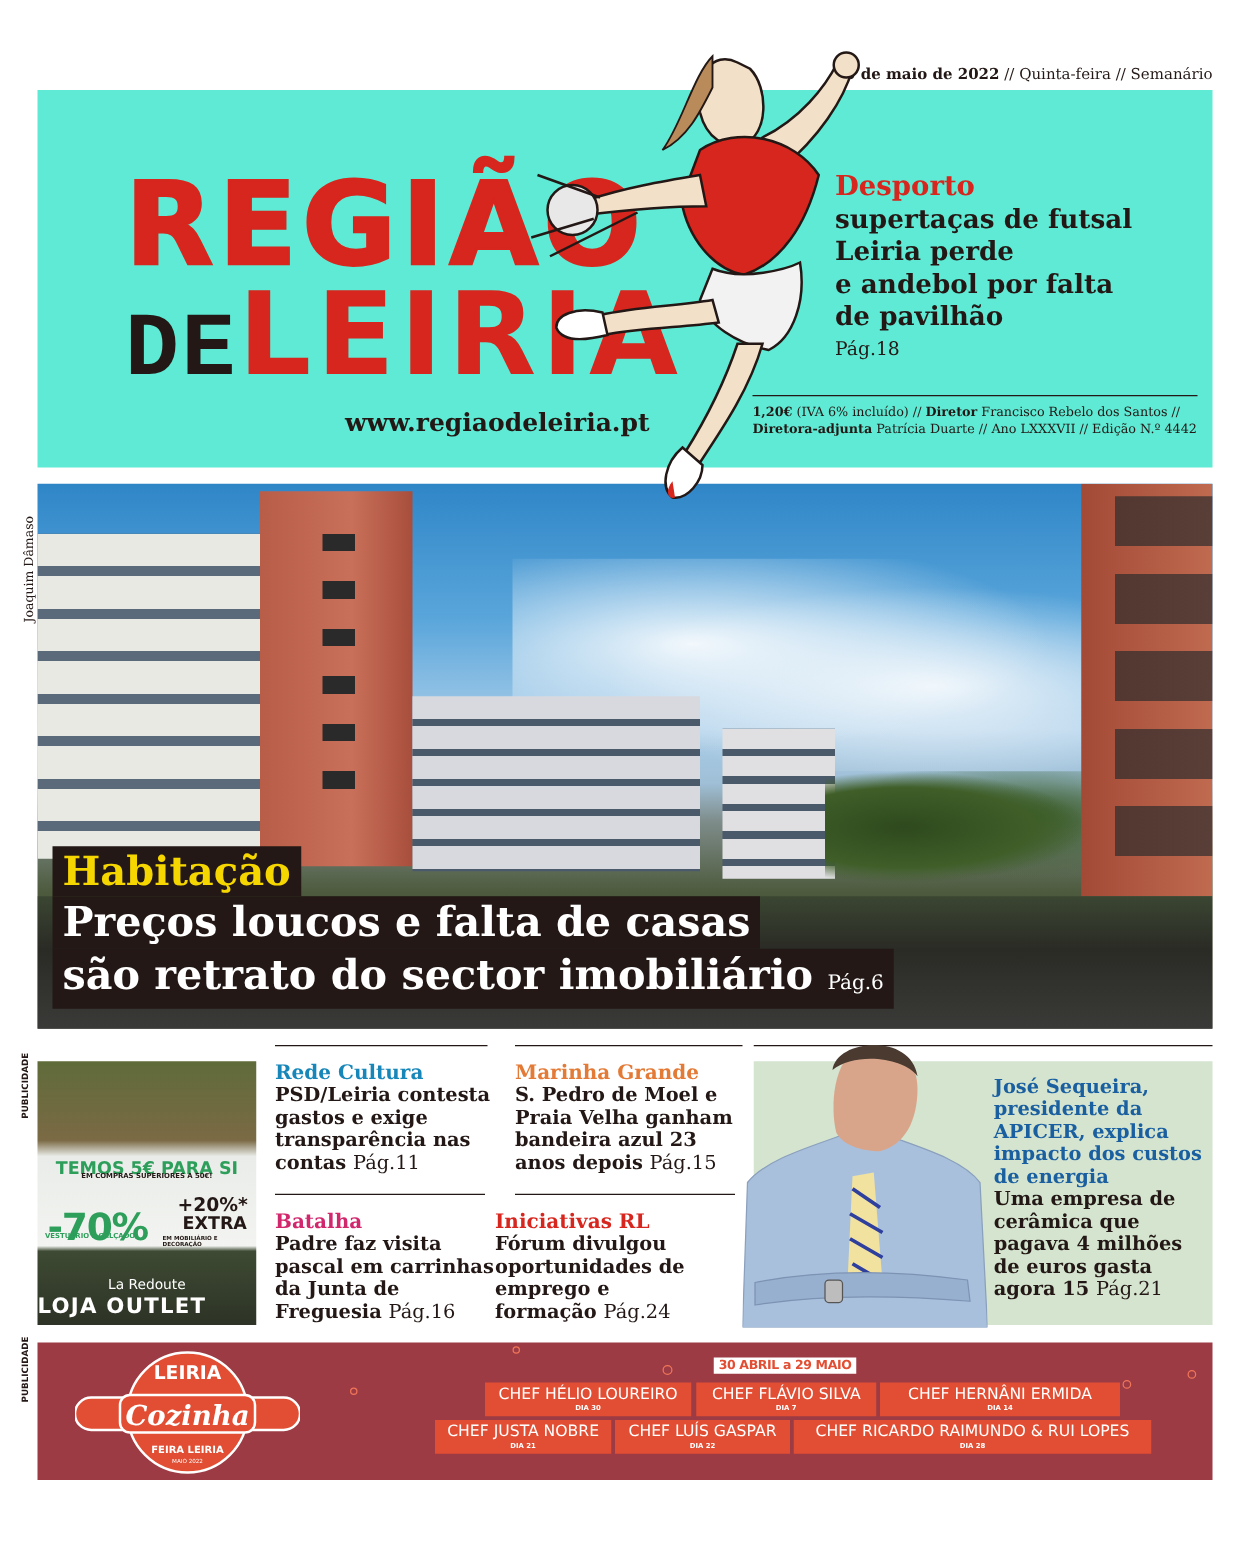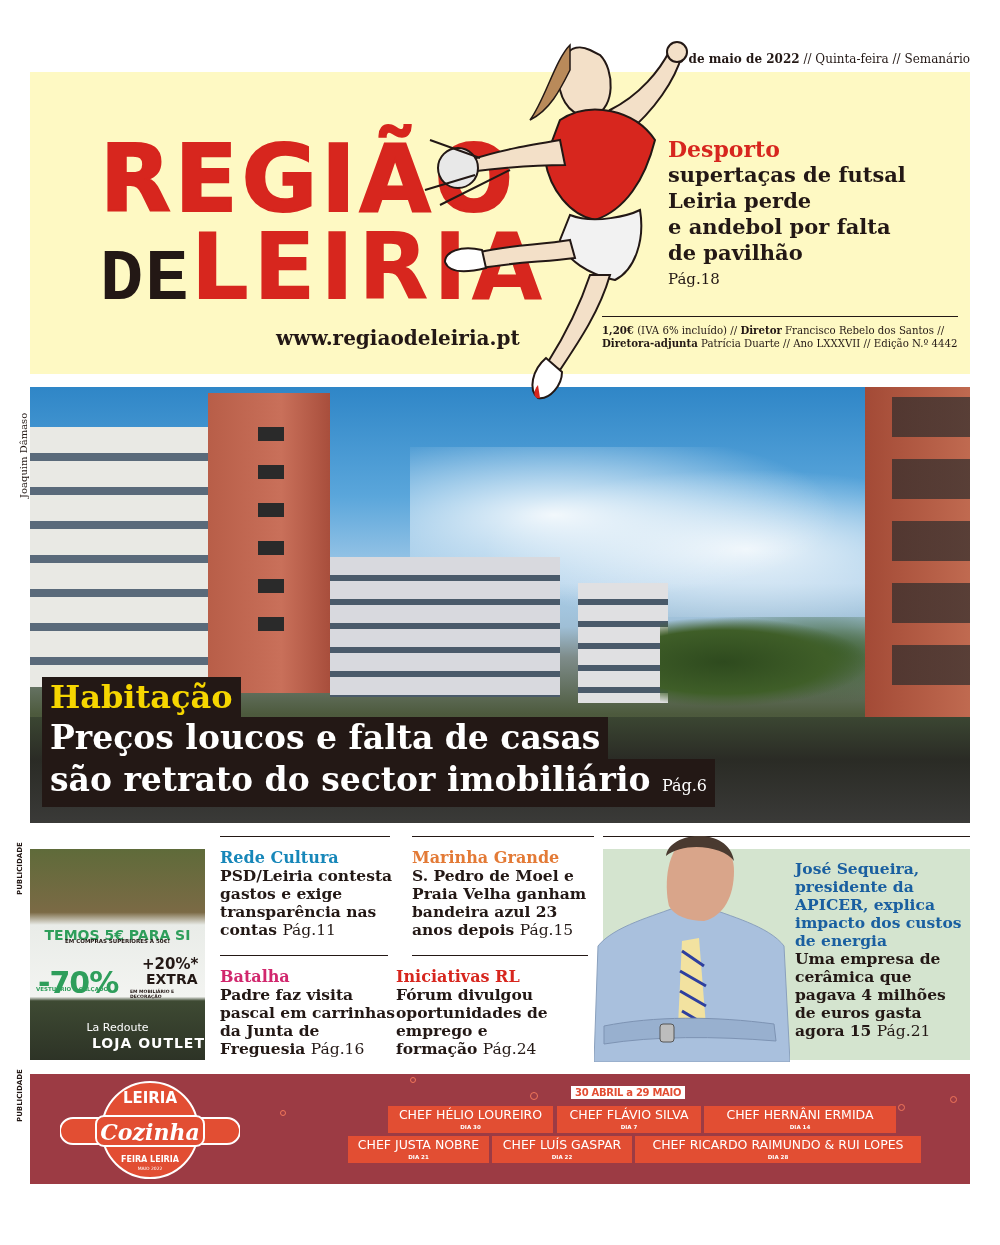--- a/index.html
+++ b/index.html
@@ -2,21 +2,21 @@
 <html><head>
 <meta charset="utf-8">
 <style>
   * { box-sizing: border-box; margin: 0; padding: 0; }
   html, body { width: 1000px; height: 1245px; background: #ffffff; overflow: hidden; }
   body { position: relative; font-family: "DejaVu Serif", serif; color: #231815; }
 
   .dateline { position: absolute; right: 30px; top: 52px; font-size: 12px; font-family: "DejaVu Serif", serif; color: #231815; }
   .dateline b { font-weight: bold; }
 
-  .masthead { position: absolute; left: 30px; top: 72px; width: 940px; height: 302px; background: #fef9c3; }
+  .masthead { position: absolute; left: 30px; top: 72px; width: 940px; height: 302px; background: #5eead4; }
   .logo { position: absolute; left: 70px; top: 62px; width: 470px; }
   .logo-line1 { display: block; font-family: "DejaVu Sans", sans-serif; font-weight: bold; font-size: 92px; letter-spacing: 4px; color: #d7261e; line-height: 92px;
     -webkit-text-stroke: 2px #d7261e; text-shadow: 0 0 0 #d7261e; }
   .logo-line2 { display: block; margin-top: -6px; line-height: 96px; white-space: nowrap; }
   .logo-de { font-family: Liberation Mono, monospace; font-weight: bold; font-size: 72px; color: #231815; letter-spacing: 2px; }
   .logo-leiria { font-family: "DejaVu Sans", sans-serif; font-weight: bold; font-size: 92px; color: #d7261e; letter-spacing: 4px; }
   .website { position: absolute; left: 246px; top: 254px; font-family: "DejaVu Serif", serif; font-weight: bold; font-size: 20px; color: #231815; }
 
   .player { position: absolute; left: 410px; top: -30px; width: 280px; height: 400px; }
 
@@ -48,21 +48,21 @@
   .ad1 { position: absolute; left: 30px; top: 849px; width: 175px; height: 211px; overflow: hidden;
     background: linear-gradient(180deg, #5f6b3a 0%, #7b6a45 30%, #e9ece8 36%, #f3f4f1 70%, #3e4a33 72%, #2d3326 100%); }
   .ad1 .temos { position: absolute; left: 0; width: 100%; top: 78px; text-align: center; font-family: "DejaVu Sans", sans-serif; font-weight: bold; font-size: 14px; color: #2e9e5b; }
   .ad1 .compras { position: absolute; left: 0; width: 100%; top: 89px; text-align: center; font-family: "DejaVu Sans", sans-serif; font-weight: bold; font-size: 5.5px; color: #231815; }
   .ad1 .p70 { position: absolute; left: 8px; top: 104px; font-family: "DejaVu Sans", sans-serif; font-weight: bold; font-size: 30px; color: #2e9e5b; letter-spacing: -1px; margin-top: 12px; }
   .ad1 .vest { position: absolute; left: 6px; top: 137px; font-family: "DejaVu Sans", sans-serif; font-weight: bold; font-size: 5.5px; color: #2e9e5b; }
   .ad1 .p20 { position: absolute; left: 112px; top: 106px; font-family: "DejaVu Sans", sans-serif; font-weight: bold; font-size: 15px; color: #231815; }
   .ad1 .extra { position: absolute; left: 116px; top: 122px; font-family: "DejaVu Sans", sans-serif; font-weight: bold; font-size: 14px; color: #231815; }
   .ad1 .mob { position: absolute; left: 100px; top: 140px; font-family: "DejaVu Sans", sans-serif; font-weight: bold; font-size: 4.5px; color: #231815; }
   .ad1 .redoute { position: absolute; left: 0; width: 100%; top: 172px; text-align: center; font-family: "DejaVu Sans", sans-serif; font-size: 11px; color: #ffffff; }
-  .ad1 .outlet { position: absolute; left: 0; width: 100%; top: 186px; text-align: right; font-family: "DejaVu Sans", sans-serif; font-weight: bold; font-size: 14px; color: #ffffff; letter-spacing: 1px; }
+  .ad1 .outlet { position: absolute; left: 0; width: 100%; top: 186px; text-align: left; font-family: "DejaVu Sans", sans-serif; font-weight: bold; font-size: 17px; color: #ffffff; letter-spacing: 1px; }
 
   .story { position: absolute; width: 180px; }
   .story .kicker { font-family: "DejaVu Serif", serif; font-weight: bold; font-size: 16px; line-height: 18px; }
   .story .head { font-family: "DejaVu Serif", serif; font-weight: bold; font-size: 15.5px; line-height: 18px; color: #231815; }
   .story .pg { font-weight: normal; }
 
   .interview { position: absolute; left: 603px; top: 849px; width: 367px; height: 211px; background: #d4e4cf; }
   .portrait { position: absolute; left: 594px; top: 826px; width: 196px; height: 236px; }
   .intv-text { position: absolute; left: 795px; top: 860px; width: 175px; }
   .intv-blue { font-family: "DejaVu Serif", serif; font-weight: bold; font-size: 15.5px; line-height: 18px; color: #1a5fa0; }

